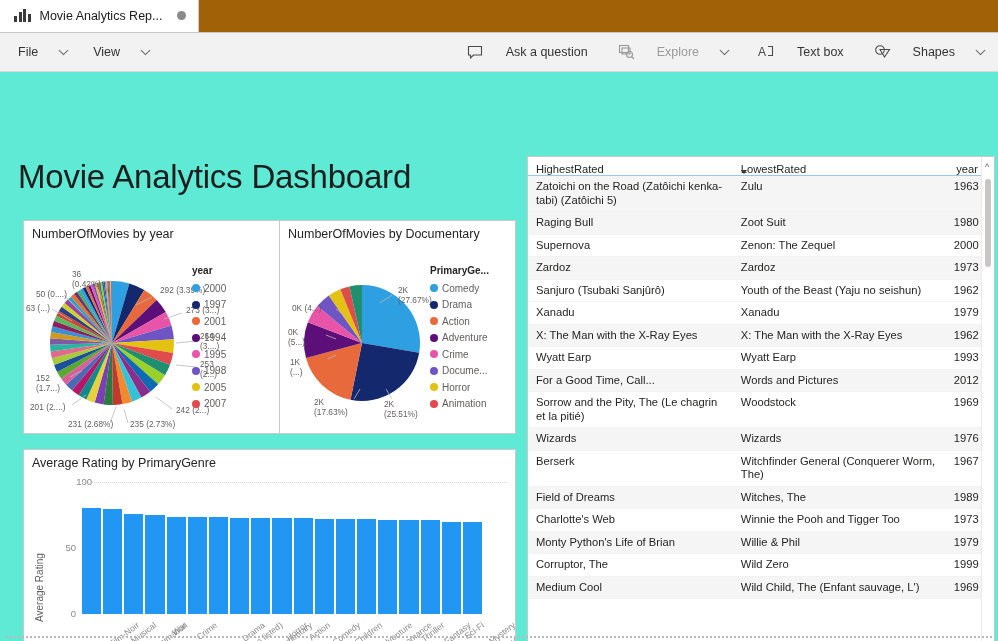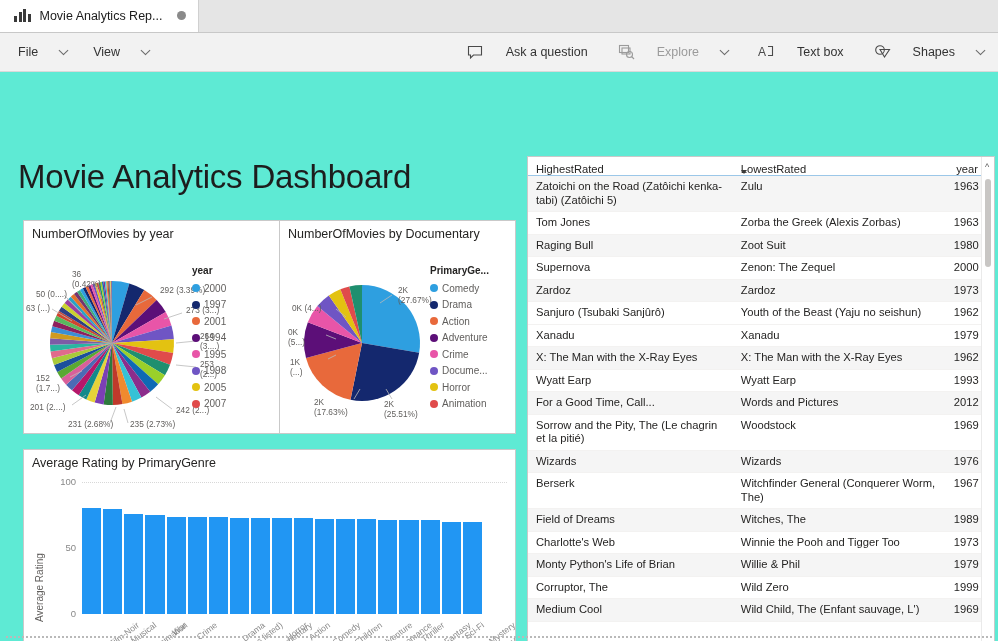--- a/index.html
+++ b/index.html
@@ -8,21 +8,21 @@
     width: 998px; height: 641px;
     overflow: hidden;
     background: #ffffff;
     font-family: "Liberation Sans", sans-serif;
     -webkit-font-smoothing: antialiased;
   }
 
   
   .tabstrip {
     height: 33px;
-    background: #e5e5e5;
+    background: #a16207;
     display: flex;
     align-items: flex-end;
     border-bottom: 1px solid #c8c8c8;
   }
   .tab {
     height: 33px;
     display: flex;
     align-items: center;
     gap: 9px;
     padding: 0 12px 0 14px;
@@ -501,21 +501,21 @@
     </div>
   </div>
 
   <div class="viz" id="barviz" style="left:23px; top:377px; width:493px; height:252px;">
     <div class="viz-title">Average Rating by PrimaryGenre</div>
     <div class="bar-area">
       <div class="axis-y-title" id="ytitle" style="left:10px; top:152px;">Average Rating</div>
       <div id="yticks">
           <div class="ytick" style="left: 18px; width: 34px; top: 138px;">0</div>
           <div class="ytick" style="left: 18px; width: 34px; top: 72px;">50</div>
-          <div class="ytick" style="left: 18px; width: 34px; top: 6px;">100</div>
+          <div class="ytick" style="left: 34px; width: 34px; top: 6px;">100</div>
         </div>
       <div id="grids">
           <div class="gridline" style="left: 58px; width: 425px; top: 12px;"></div>
         </div>
       <div class="bars" id="bars" style="left:58px; top:12px; width:425px; height:132px;">
           <div class="bar" style="width: 19.1684px; height: 106.26px; background: rgb(33, 150, 243);"></div>
           <div class="bar" style="width: 19.1684px; height: 104.94px; background: rgb(33, 150, 243);"></div>
           <div class="bar" style="width: 19.1684px; height: 99.66px; background: rgb(33, 150, 243);"></div>
           <div class="bar" style="width: 19.1684px; height: 99px; background: rgb(33, 150, 243);"></div>
           <div class="bar" style="width: 19.1684px; height: 97.02px; background: rgb(33, 150, 243);"></div>
@@ -575,25 +575,20 @@
           </th>
           <th class="num">year</th>
         </tr>
       </thead>
       <tbody id="tbody">
           <tr class="alt">
             <td>Zatoichi on the Road (Zatôichi kenka-tabi) (Zatôichi 5)</td>
             <td>Zulu</td>
             <td class="num">1963</td>
           </tr>
-          <tr>
-            <td>Tom Jones</td>
-            <td>Zorba the Greek (Alexis Zorbas)</td>
-            <td class="num">1963</td>
-          </tr>
           <tr class="alt">
             <td>Raging Bull</td>
             <td>Zoot Suit</td>
             <td class="num">1980</td>
           </tr>
           <tr>
             <td>Supernova</td>
             <td>Zenon: The Zequel</td>
             <td class="num">2000</td>
           </tr>

